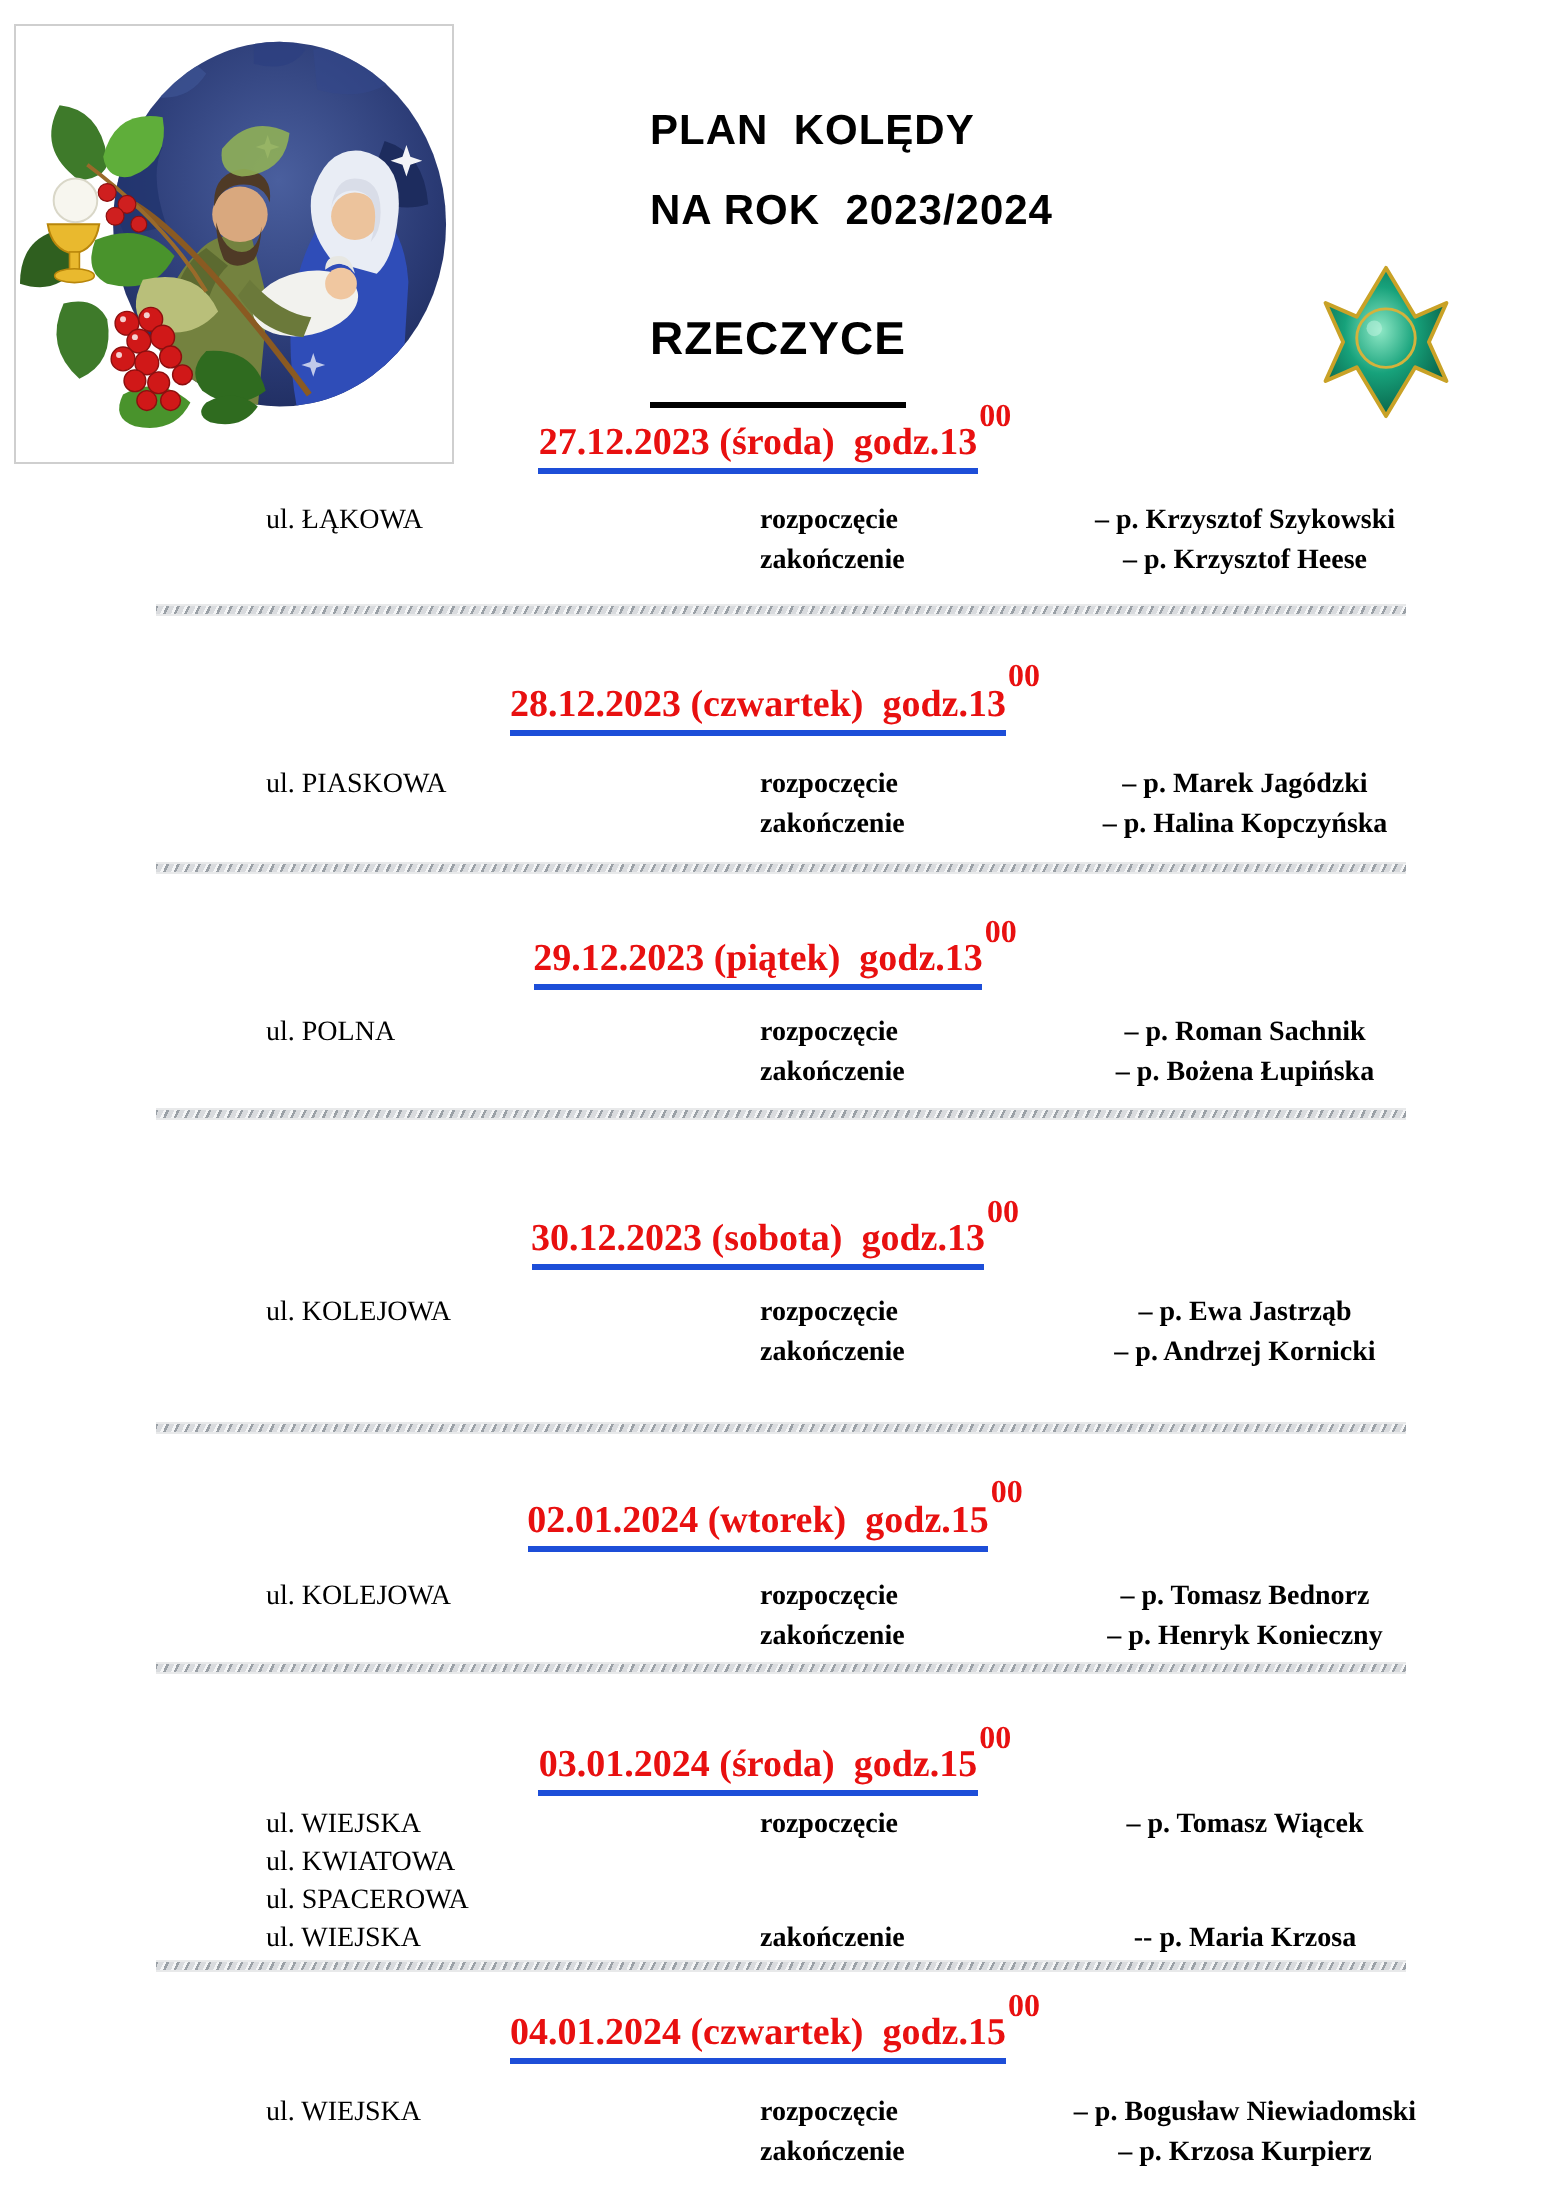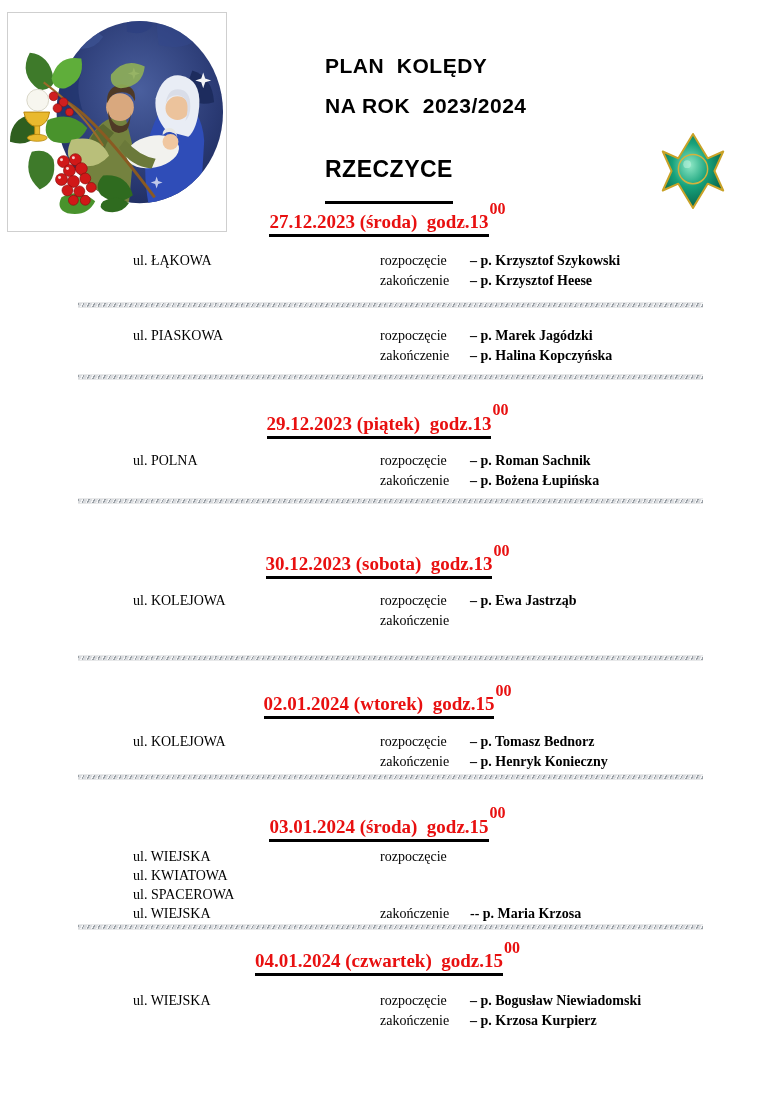--- a/index.html
+++ b/index.html
@@ -37,38 +37,38 @@
   .star-wrap{ position:absolute; left:653px; top:132px; width:80px; height:78px; }
   
   .date-heading{
     text-align:center;
     font-size:19px; font-weight:bold;
     color:#e81010;
     line-height:24px;
   }
   .date-text{
     white-space:pre;
-    border-bottom:3px solid #000000;
+    border-bottom:3px solid #1d4ed8;
     padding-bottom:2px;
   }
   .date-sup{
     font-size:16px; font-weight:bold;
     position:relative; top:-7px;
     margin-left:1px;
   }
   .rows{ margin-left:133px; font-size:14px; }
   .row{
     display:grid;
     grid-template-columns:247px 90px auto;
     line-height:20px;
   }
   .rows.tight .row{ line-height:19px; }
   .street{ font-weight:normal; }
-  .label{ font-weight:normal; }
-  .person{ font-weight:bold; }
+  .label{ font-weight:bold; }
+  .person{ font-weight:bold;text-align:center; }
   .separator{
     width:625px; margin-left:78px;
     height:6px;
     background:repeating-linear-gradient(115deg,
       #9aa0a6 0px, #9aa0a6 1.2px,
       #d9dbde 1.2px, #d9dbde 3.6px,
       #f4f5f6 3.6px, #f4f5f6 4.8px);
     border-top:1px solid #e8e9ea;
     border-bottom:1px solid #e8e9ea;
   }
@@ -225,20 +225,21 @@
       <span class="person">– p. Krzysztof Szykowski</span>
     </div>
     <div class="row">
       <span class="street"></span>
       <span class="label">zakończenie</span>
       <span class="person">– p. Krzysztof Heese</span>
     </div>
   </div>
   <div class="separator mt-sep1"></div>
 
+  <h2 class="date-heading mt-date2"><span class="date-text">28.12.2023 (czwartek)  godz.13</span><sup class="date-sup">00</sup></h2>
   <div class="rows mt-rows2">
     <div class="row">
       <span class="street">ul. PIASKOWA</span>
       <span class="label">rozpoczęcie</span>
       <span class="person">– p. Marek Jagódzki</span>
     </div>
     <div class="row">
       <span class="street"></span>
       <span class="label">zakończenie</span>
       <span class="person">– p. Halina Kopczyńska</span>
@@ -264,20 +265,21 @@
   <h2 class="date-heading mt-date4"><span class="date-text">30.12.2023 (sobota)  godz.13</span><sup class="date-sup">00</sup></h2>
   <div class="rows mt-rows4">
     <div class="row">
       <span class="street">ul. KOLEJOWA</span>
       <span class="label">rozpoczęcie</span>
       <span class="person">– p. Ewa Jastrząb</span>
     </div>
     <div class="row">
       <span class="street"></span>
       <span class="label">zakończenie</span>
+      <span class="person">– p. Andrzej Kornicki</span>
     </div>
   </div>
   <div class="separator mt-sep4"></div>
 
   <h2 class="date-heading mt-date5"><span class="date-text">02.01.2024 (wtorek)  godz.15</span><sup class="date-sup">00</sup></h2>
   <div class="rows mt-rows5">
     <div class="row">
       <span class="street">ul. KOLEJOWA</span>
       <span class="label">rozpoczęcie</span>
       <span class="person">– p. Tomasz Bednorz</span>
@@ -288,20 +290,21 @@
       <span class="person">– p. Henryk Konieczny</span>
     </div>
   </div>
   <div class="separator mt-sep5"></div>
 
   <h2 class="date-heading mt-date6"><span class="date-text">03.01.2024 (środa)  godz.15</span><sup class="date-sup">00</sup></h2>
   <div class="rows tight mt-rows6">
     <div class="row">
       <span class="street">ul. WIEJSKA</span>
       <span class="label">rozpoczęcie</span>
+      <span class="person">– p. Tomasz Wiącek</span>
     </div>
     <div class="row">
       <span class="street">ul. KWIATOWA</span>
       <span class="label"></span>
       <span class="person"></span>
     </div>
     <div class="row">
       <span class="street">ul. SPACEROWA</span>
       <span class="label"></span>
       <span class="person"></span>

